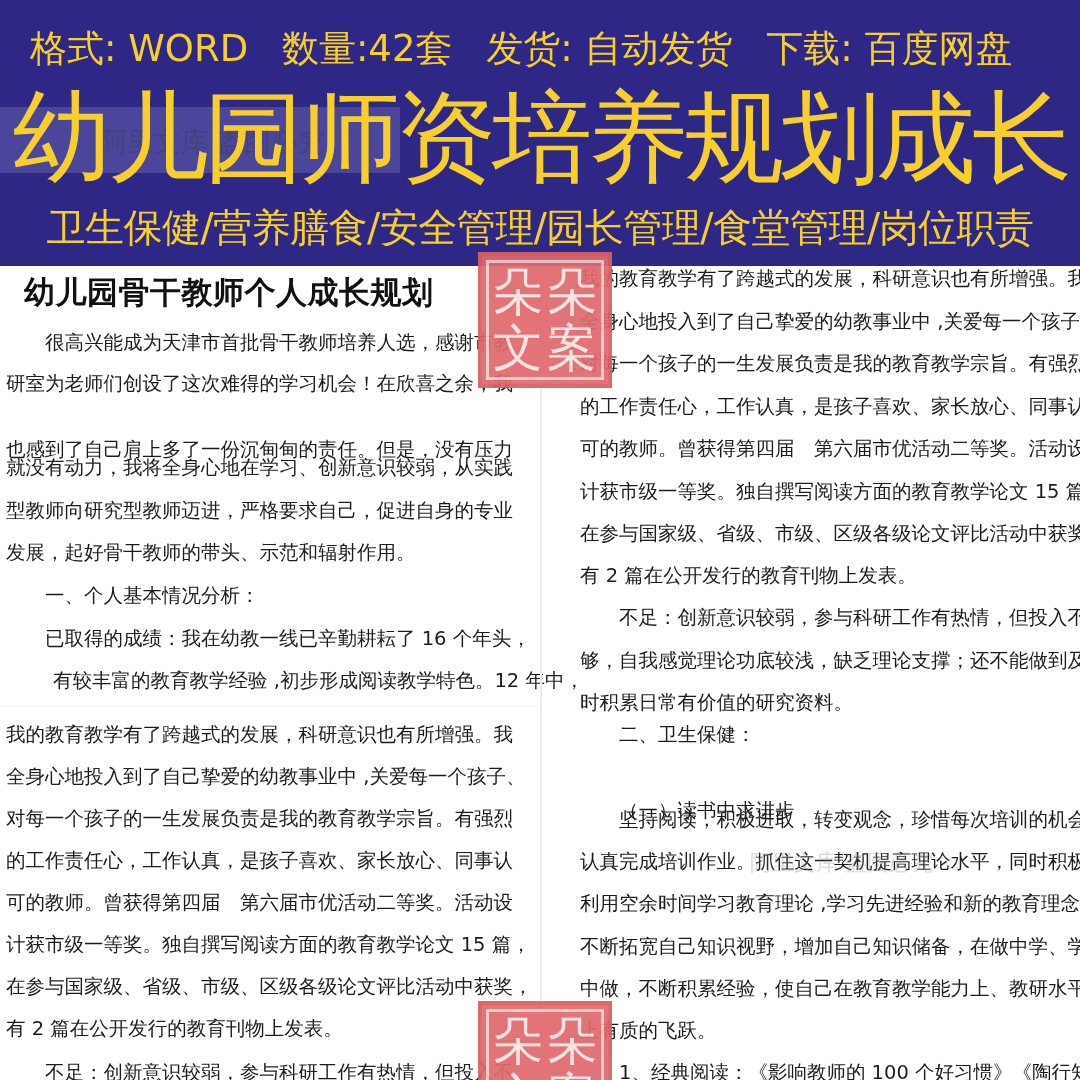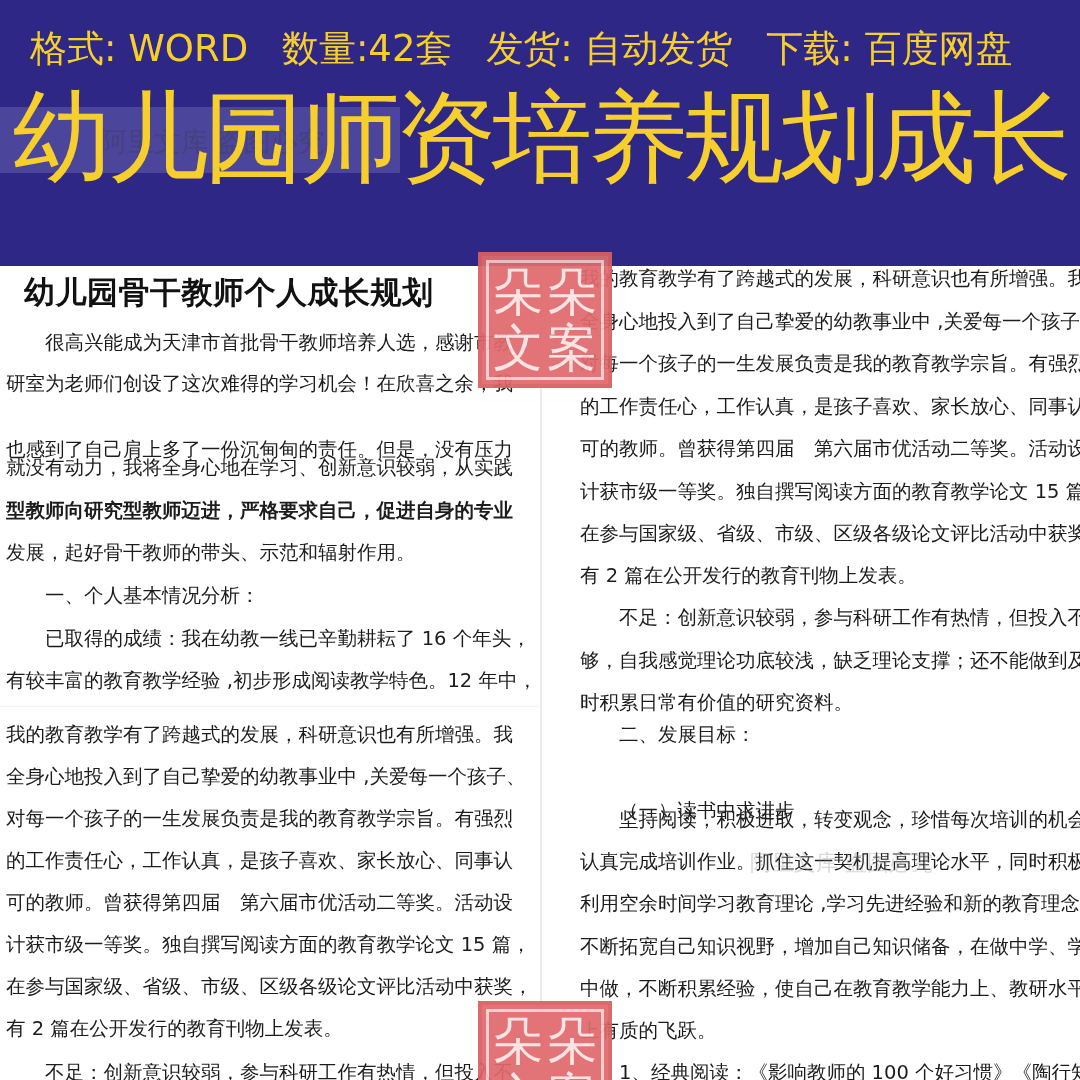--- a/index.html
+++ b/index.html
@@ -79,36 +79,37 @@
 <div class="banner">
   <div class="info-line">
     <span>格式: WORD</span>
     <span>数量:42套</span>
     <span>发货: 自动发货</span>
     <span>下载: 百度网盘</span>
   </div>
   <div class="wm-band"></div>
   <div class="wm-text">阿里文库 盗图必究</div>
   <div class="main-title">幼儿园师资培养规划成长</div>
+  <div class="sub-title">卫生保健/营养膳食/安全管理/园长管理/食堂管理/岗位职责</div>
 </div>
 
 <div class="page" style="left:0;top:266px;width:1080px;height:814px;"></div>
 
 <div class="doc-title">幼儿园骨干教师个人成长规划</div>
 
 <div class="col" style="left:6px;top:0;">
   <div class="line" style="top:330px;">　　很高兴能成为天津市首批骨干教师培养人选，感谢市教</div>
   <div class="line" style="top:371px;">研室为老师们创设了这次难得的学习机会！在欣喜之余，我</div>
   <div class="line" style="top:437px;">也感到了自己肩上多了一份沉甸甸的责任。但是，没有压力</div>
   <div class="line" style="top:455px;">就没有动力，我将全身心地在学习、创新意识较弱，从实践</div>
-  <div class="line" style="top:498px;font-weight:bold;">型教师向研究型教师迈进，严格要求自己，促进自身的专业</div>
+  <div class="line" style="top:498px;">型教师向研究型教师迈进，严格要求自己，促进自身的专业</div>
   <div class="line" style="top:540px;">发展，起好骨干教师的带头、示范和辐射作用。</div>
   <div class="line" style="top:583px;">　　一、个人基本情况分析：</div>
   <div class="line" style="top:626px;">　　已取得的成绩：我在幼教一线已辛勤耕耘了 16 个年头，</div>
-  <div class="line" style="top:668px;">有较丰富的教育教学经验 ,初步形成阅读教学特色。12 年中，</div>
+  <div class="line" style="top:668px;margin-left:47px;">有较丰富的教育教学经验 ,初步形成阅读教学特色。12 年中，</div>
   <div class="line" style="top:722px;">我的教育教学有了跨越式的发展，科研意识也有所增强。我</div>
   <div class="line" style="top:764px;">全身心地投入到了自己挚爱的幼教事业中 ,关爱每一个孩子、</div>
   <div class="line" style="top:806px;">对每一个孩子的一生发展负责是我的教育教学宗旨。有强烈</div>
   <div class="line" style="top:848px;">的工作责任心，工作认真，是孩子喜欢、家长放心、同事认</div>
   <div class="line" style="top:890px;">可的教师。曾获得第四届　第六届市优活动二等奖。活动设</div>
   <div class="line" style="top:932px;">计获市级一等奖。独自撰写阅读方面的教育教学论文 15 篇，</div>
   <div class="line" style="top:974px;">在参与国家级、省级、市级、区级各级论文评比活动中获奖，</div>
   <div class="line" style="top:1016px;">有 2 篇在公开发行的教育刊物上发表。</div>
   <div class="line" style="top:1060px;">　　不足：创新意识较弱，参与科研工作有热情，但投入不</div>
 </div>
@@ -121,21 +122,21 @@
   <div class="line" style="top:309px;">全身心地投入到了自己挚爱的幼教事业中 ,关爱每一个孩子、</div>
   <div class="line" style="top:351px;">对每一个孩子的一生发展负责是我的教育教学宗旨。有强烈</div>
   <div class="line" style="top:394px;">的工作责任心，工作认真，是孩子喜欢、家长放心、同事认</div>
   <div class="line" style="top:436px;">可的教师。曾获得第四届　第六届市优活动二等奖。活动设</div>
   <div class="line" style="top:479px;">计获市级一等奖。独自撰写阅读方面的教育教学论文 15 篇，</div>
   <div class="line" style="top:521px;">在参与国家级、省级、市级、区级各级论文评比活动中获奖，</div>
   <div class="line" style="top:563px;">有 2 篇在公开发行的教育刊物上发表。</div>
   <div class="line" style="top:605px;">　　不足：创新意识较弱，参与科研工作有热情，但投入不</div>
   <div class="line" style="top:648px;">够，自我感觉理论功底较浅，缺乏理论支撑；还不能做到及</div>
   <div class="line" style="top:690px;">时积累日常有价值的研究资料。</div>
-  <div class="line" style="top:722px;">　　二、发展目标：</div>
+  <div class="line" style="top:722px;">　　二、卫生保健：</div>
   <div class="line" style="top:798px;">　　（一）读书中求进步</div>
   <div class="line" style="top:807px;">　　坚持阅读，积极进取，转变观念，珍惜每次培训的机会，</div>
   <div class="line" style="top:849px;">认真完成培训作业。抓住这一契机提高理论水平，同时积极</div>
   <div class="line" style="top:891px;">利用空余时间学习教育理论 ,学习先进经验和新的教育理念，</div>
   <div class="line" style="top:934px;">不断拓宽自己知识视野，增加自己知识储备，在做中学、学</div>
   <div class="line" style="top:976px;">中做，不断积累经验，使自己在教育教学能力上、教研水平</div>
   <div class="line" style="top:1018px;">上有质的飞跃。</div>
   <div class="line" style="top:1060px;">　　1、经典阅读：《影响教师的 100 个好习惯》《陶行知名</div>
 </div>
 

